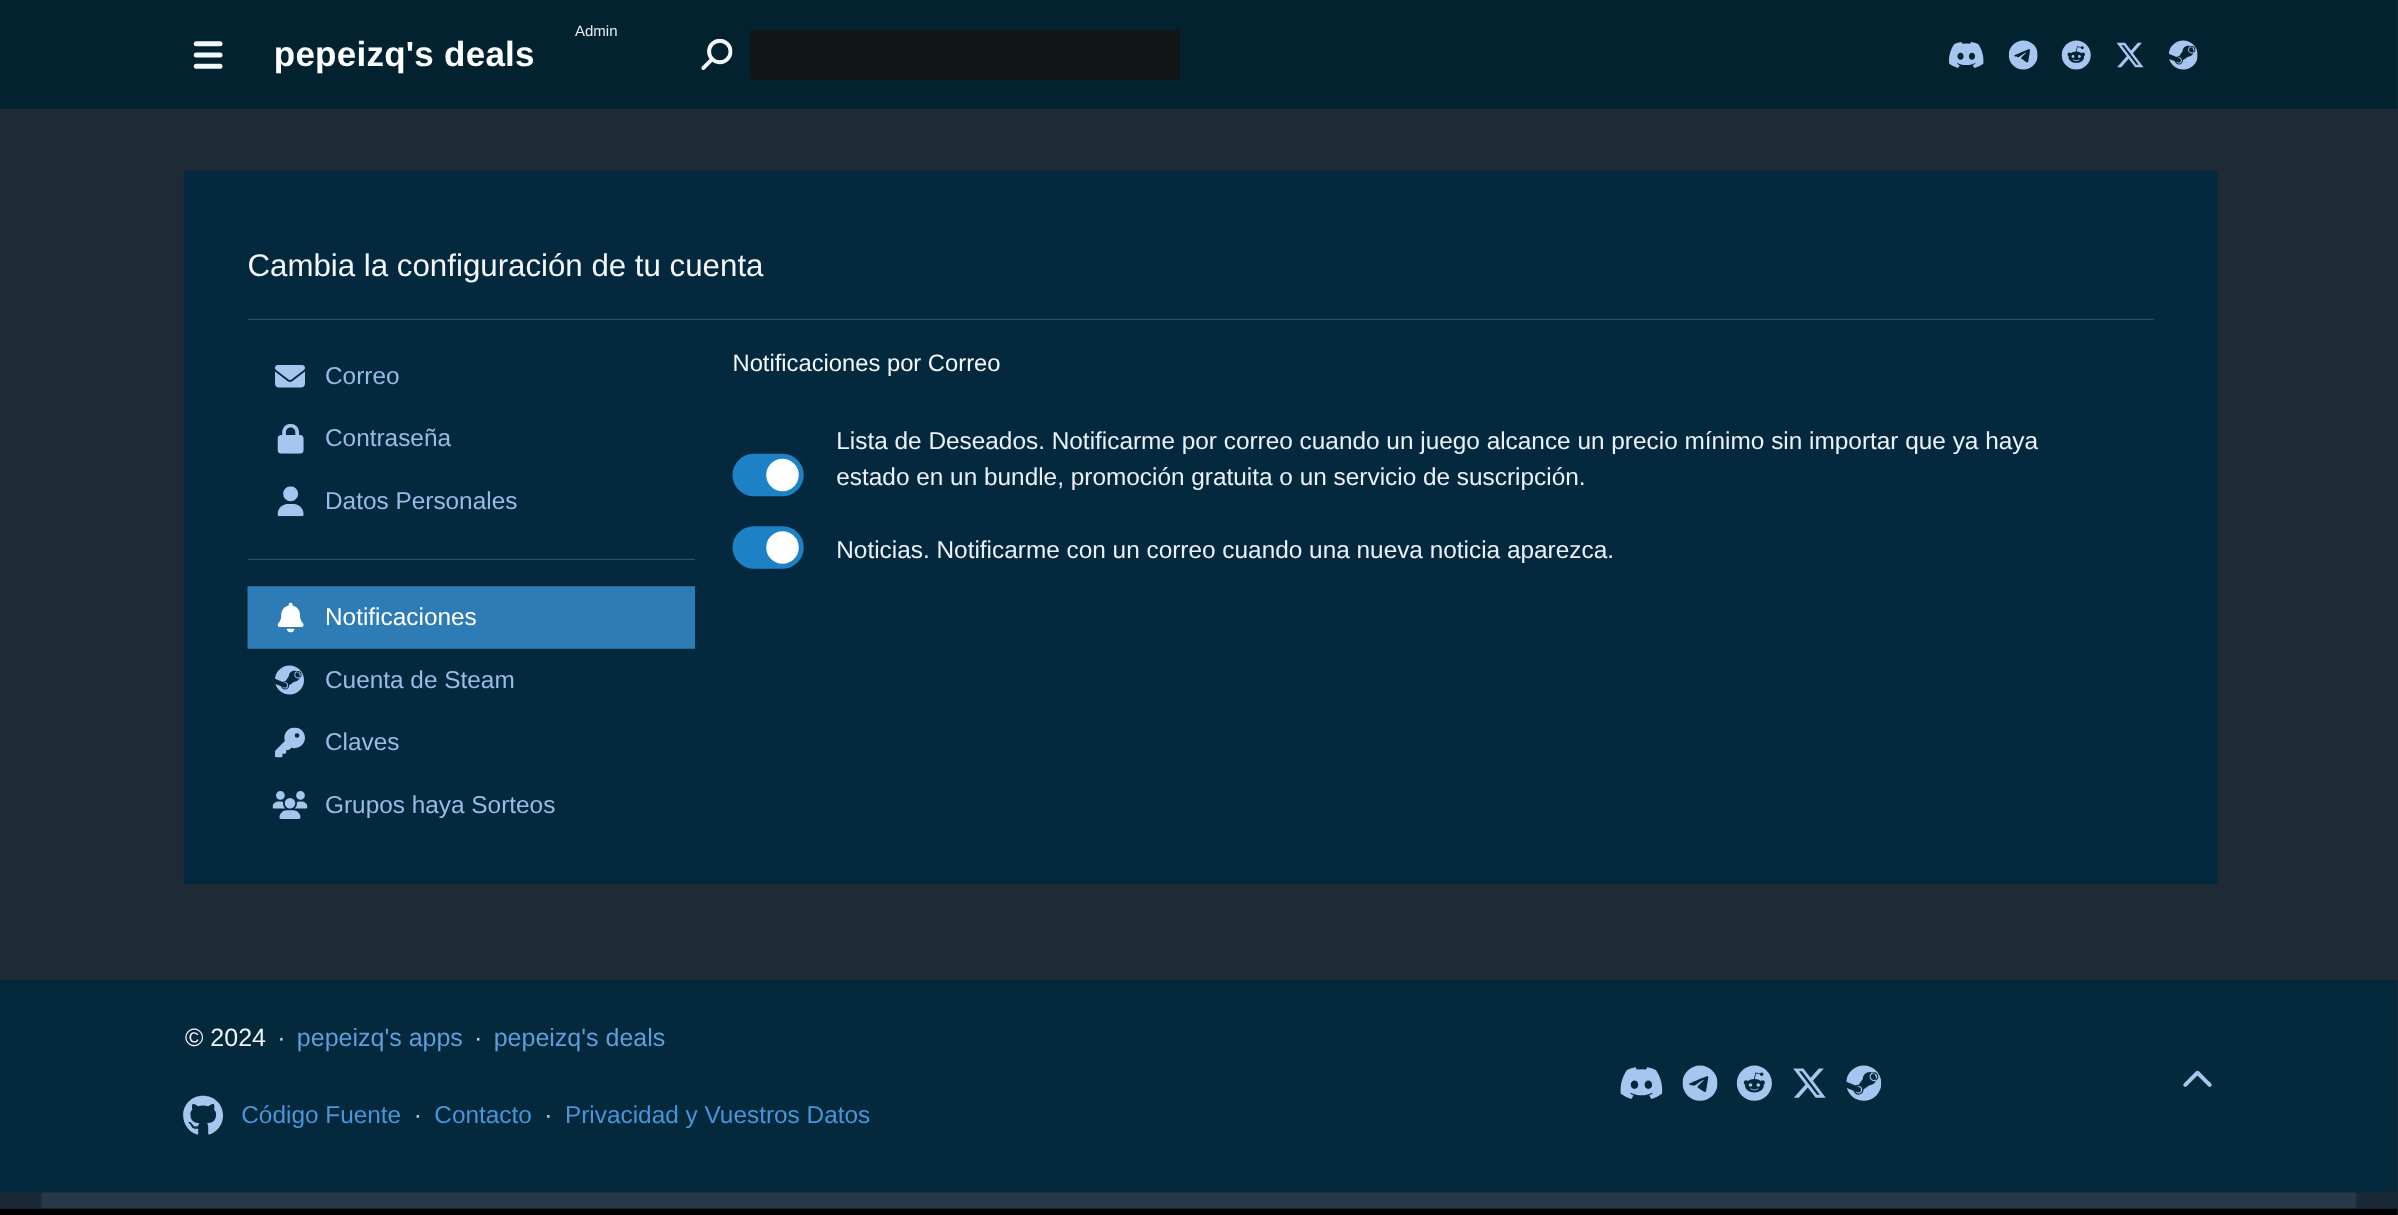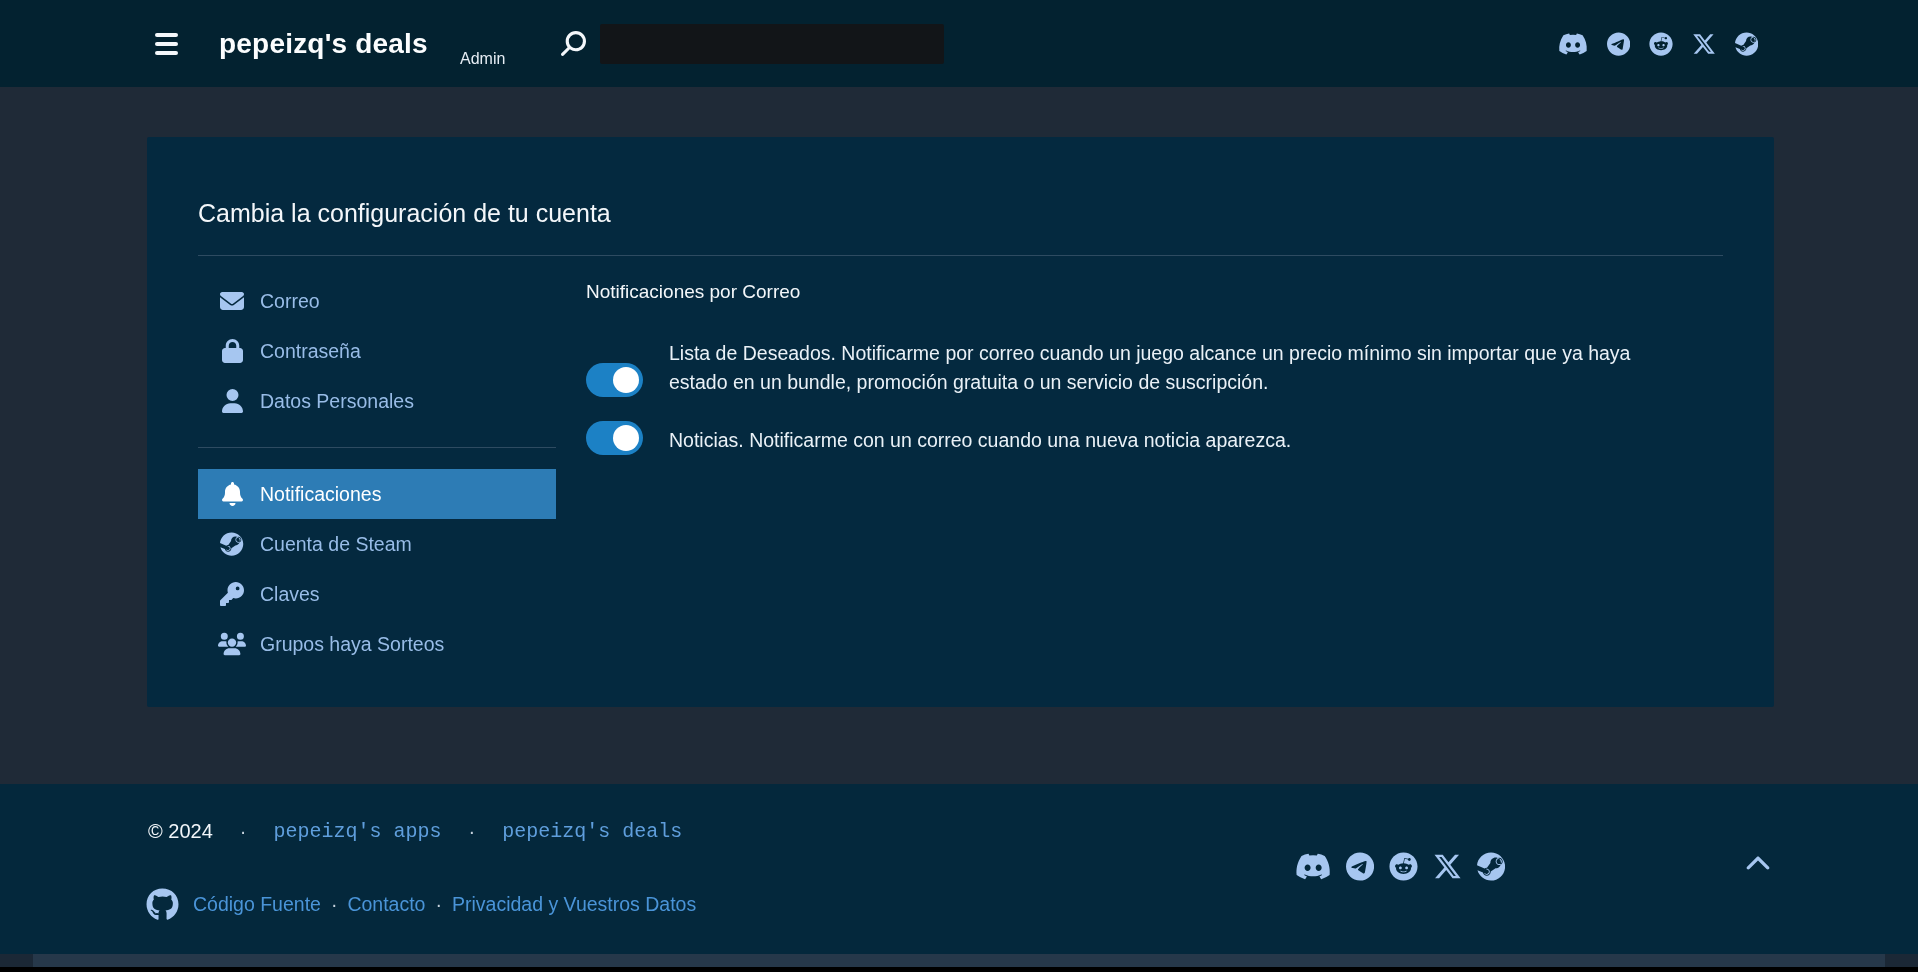--- a/index.html
+++ b/index.html
@@ -6,21 +6,21 @@
   body{
     width:1918px;height:972px;position:relative;overflow:hidden;
     background:var(--page_bg,#1f2a37);
     font-family:"Liberation Sans","DejaVu Sans",sans-serif;
   }
   
   .navbar{position:absolute;top:0;left:0;width:100%;height:87px;background:var(--navbar_bg,#032230);}
   .hamburger{position:absolute;left:155px;top:33px;width:23px;height:22px;display:flex;flex-direction:column;justify-content:space-between;cursor:pointer;}
   .hamburger span{display:block;height:4px;border-radius:2px;background:#f4f8fb;}
   .site-title{position:absolute;left:219px;top:28px;font-size:28px;font-weight:bold;color:#fbfdfe;letter-spacing:.2px;}
-  .admin-link{position:absolute;left:460px;top:50px;font-size:16px;color:#e6edf4;cursor:pointer;}
+  .admin-link{position:absolute;left:460px;top:18px;font-size:12px;color:#e6edf4;cursor:pointer;}
   .search-glyph{position:absolute;left:561px;top:31px;width:25px;height:25px;color:#f4f8fb;}
   .search-glyph svg{width:100%;height:100%;transform:scaleX(-1);}
   .search-input{position:absolute;left:600px;top:24px;width:344px;height:40px;background:var(--search_bg,#121518);
     border:none;border-radius:2px;outline:none;color:#cfd8e0;font-size:17px;padding:0 12px;box-sizing:border-box;}
   .nav-social{position:absolute;right:160px;top:0;height:87px;display:flex;align-items:center;gap:19px;}
   .nav-social .soc{height:24px;color:var(--icon_blue,#a6c6f0);cursor:pointer;}
   .nav-social .soc svg{height:24px;width:auto;display:block;}
   
   .card{position:absolute;left:147px;top:137px;width:1627px;height:570px;background:var(--card_bg,#04293f);border-radius:2px;}
   .card-inner{padding:56px 51px 0 51px;}
@@ -38,30 +38,30 @@
   .side-divider{border:none;border-top:1px solid var(--divider,#2e4b61);margin:21px 0;}
   
   .panel{flex:1;margin-left:30px;}
   .panel-heading{font-size:19px;font-weight:400;color:var(--heading_text,#f4f7fa);margin:5px 0 36px 0;}
   .toggle-row{display:flex;align-items:flex-end;margin-bottom:22px;}
   .toggle{width:57px;height:34px;border-radius:17px;background:var(--toggle_on,#1c81c5);position:relative;flex:0 0 57px;cursor:pointer;margin-top:2px;}
   .toggle .knob{position:absolute;right:4px;top:4px;width:26px;height:26px;border-radius:50%;background:#ffffff;}
   .toggle-label{margin-left:26px;max-width:1010px;font-size:19.5px;line-height:29px;color:var(--body_text,#eaf1f7);}
   
   .footer{position:absolute;left:0;top:784px;width:100%;height:170px;background:var(--footer_bg,#04283c);}
-  .footer-top-row{position:absolute;left:148px;top:36px;font-size:20px;display:flex;gap:27px;align-items:center;}
+  .footer-top-row{position:absolute;left:148px;top:36px;font-size:20px;display:flex;gap:9px;align-items:center;}
   .footer-top-row .copy{color:#f2f6fa;}
   .footer-top-row .sep{color:var(--separator_text,#c6d2dd);}
-  .footer-top-row .flink{color:var(--link_top,#5f9edc);cursor:pointer;font-family:Liberation Mono, monospace;}
+  .footer-top-row .flink{color:var(--link_top,#5f9edc);cursor:pointer;}
   .footer-social{position:absolute;left:1295px;top:68px;display:flex;align-items:center;gap:15px;}
   .footer-social .soc{height:29px;color:var(--icon_blue,#a6c6f0);cursor:pointer;}
   .footer-social .soc svg{height:29px;width:auto;display:block;}
   .scroll-top{position:absolute;left:1740px;top:66px;width:36px;height:26px;color:var(--icon_blue,#a6c6f0);cursor:pointer;}
   .scroll-top svg{width:100%;height:100%;}
-  .footer-bottom-row{position:absolute;left:146px;top:104px;display:flex;align-items:center;gap:10px;}
+  .footer-bottom-row{position:absolute;left:146px;top:92px;display:flex;align-items:center;gap:10px;}
   .github{width:33px;height:33px;color:var(--icon_blue,#a6c6f0);cursor:pointer;margin-right:4px;}
   .github svg{width:100%;height:100%;}
   .footer-bottom-row .blink{font-size:19.5px;color:var(--link_bottom,#4a94d8);cursor:pointer;}
   .footer-bottom-row .sep{font-size:19.5px;color:var(--separator_text,#c6d2dd);}
   
   .hscroll{position:absolute;left:0;top:954px;width:100%;height:13px;background:var(--scroll_track,#1b2836);}
   .hscroll .thumb{position:absolute;left:33px;top:0;height:100%;width:1852px;background:var(--scroll_thumb,#26384a);}
   .bottom-black{position:absolute;left:0;top:967px;width:100%;height:5px;background:#000;}
 </style>
 </head>

